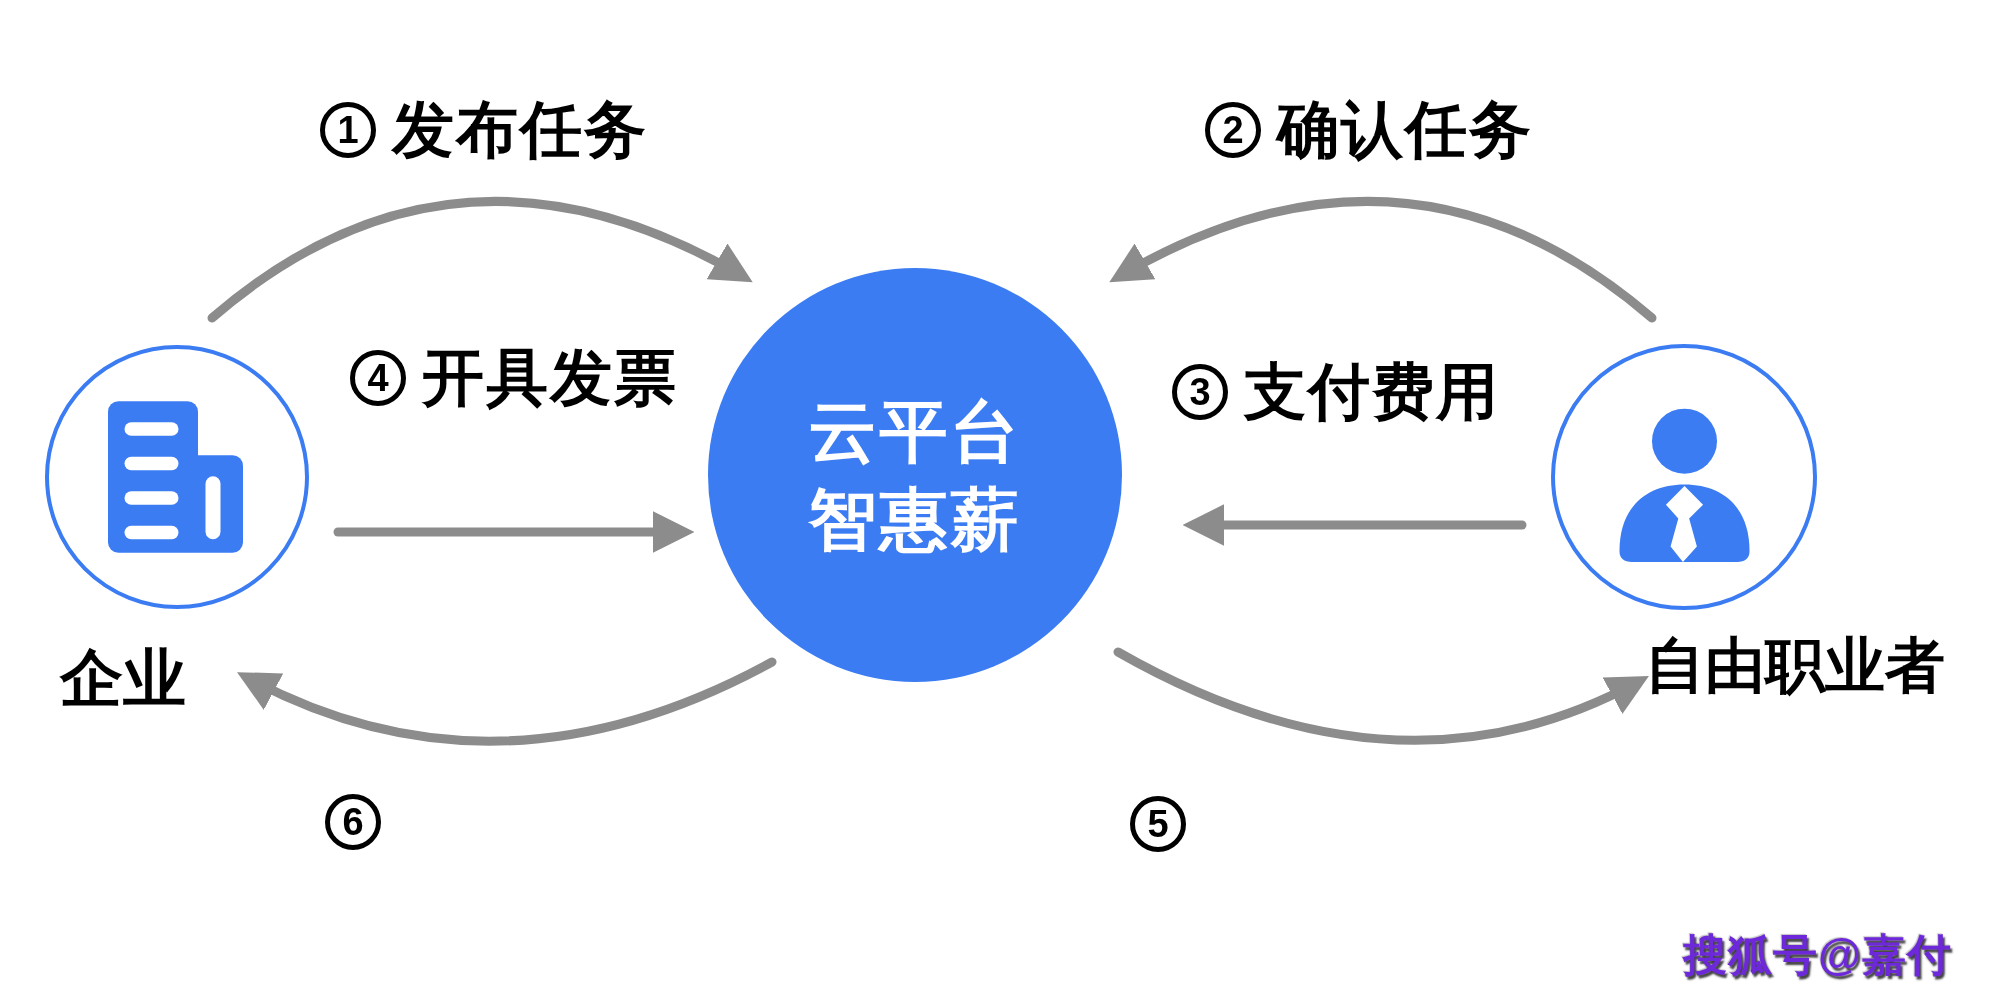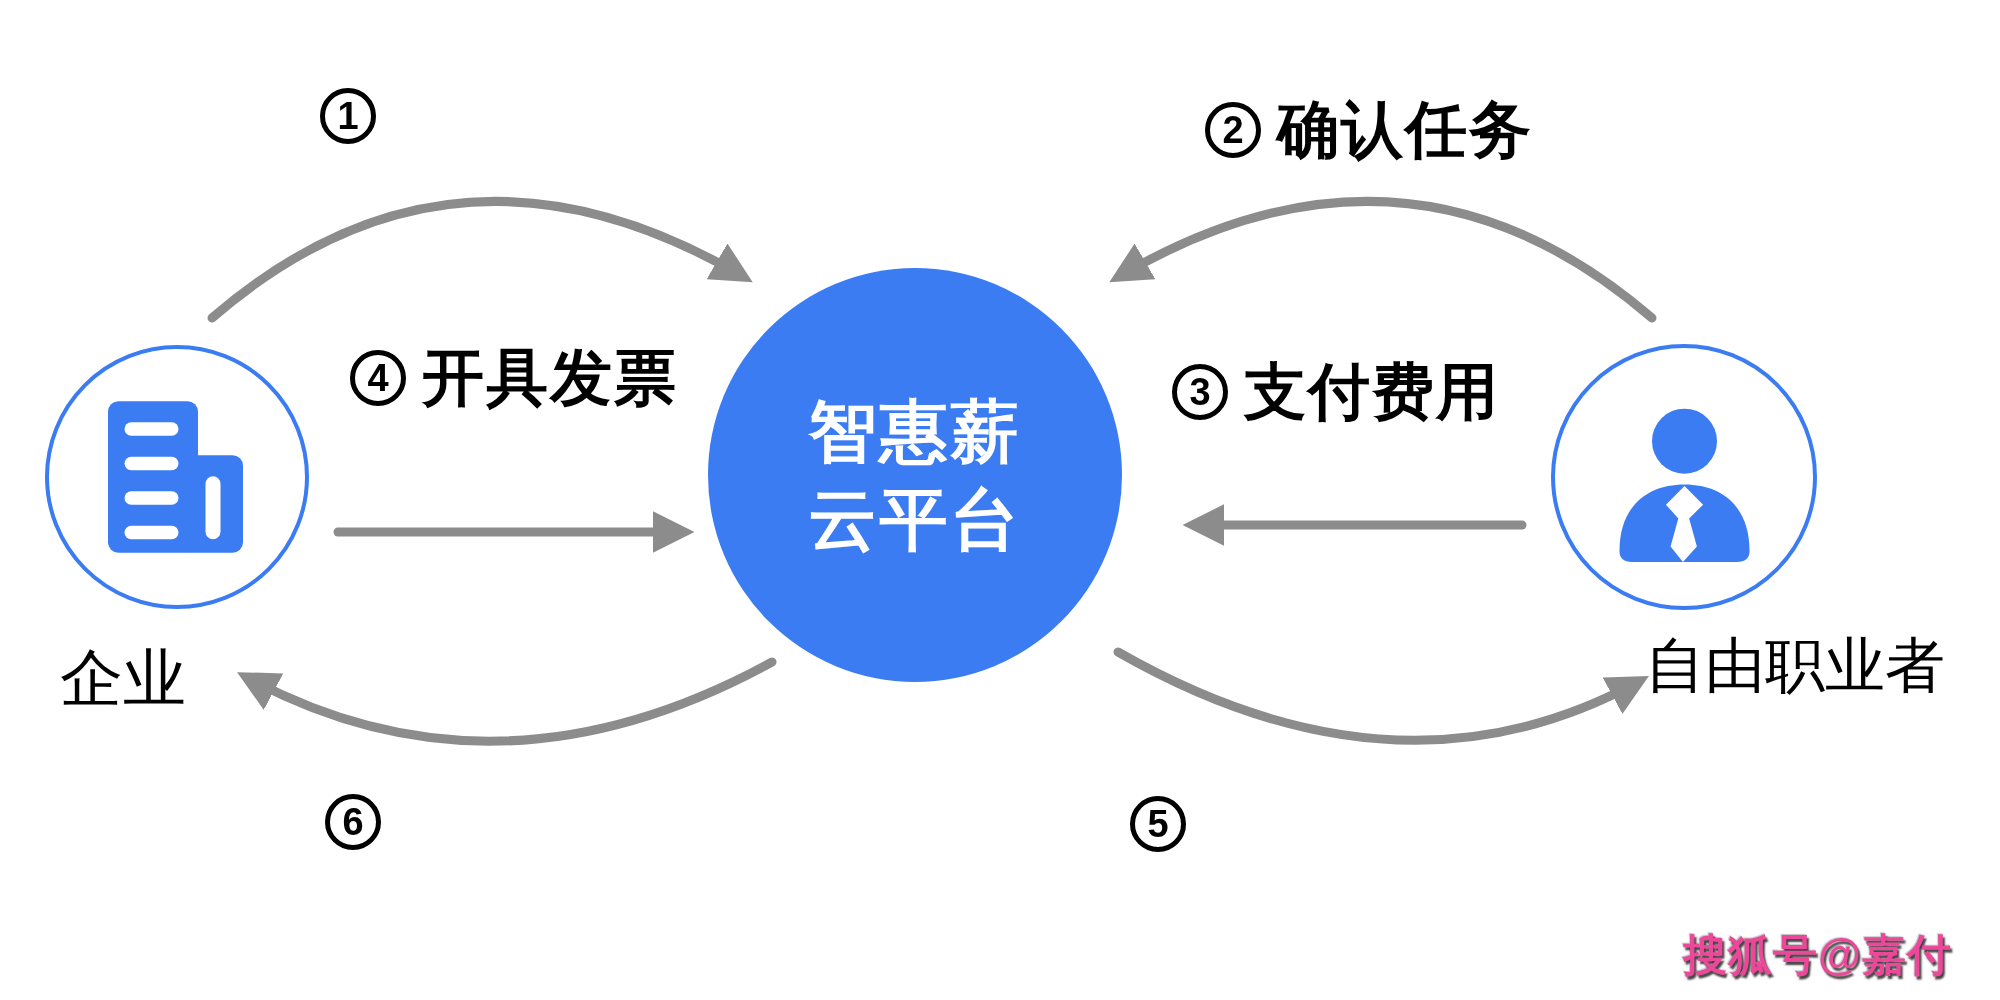--- a/index.html
+++ b/index.html
@@ -30,23 +30,23 @@
     position:absolute;border-radius:50%;background:#fff;border:4px solid var(--accent);
     display:flex;align-items:center;justify-content:center;box-sizing:border-box;
   }
   .entity-icon{display:block;}
   .entity-icon .fill{fill:var(--accent);}
   .platform-circle{
     position:absolute;left:708px;top:268px;width:414px;height:414px;border-radius:50%;
     background:var(--accent);display:flex;flex-direction:column;align-items:center;justify-content:center;
     color:#fff;font-size:68px;font-weight:700;line-height:1.3;letter-spacing:3px;text-align:center;
   }
-  .entity-label{position:absolute;font-size:63px;font-weight:400;white-space:nowrap;}
+  .entity-label{position:absolute;font-size:63px;font-weight:700;white-space:nowrap;}
   .watermark{
-    position:absolute;right:48px;top:926px;font-size:44px;font-weight:700;color:#ec4899;
+    position:absolute;right:48px;top:926px;font-size:44px;font-weight:700;color:#6d28d9;
     text-shadow:2px 3px 2px rgba(35,35,35,0.85), -1px -1px 1px rgba(120,120,120,0.45);
     white-space:nowrap;letter-spacing:1px;
   }
 </style>
 </head>
 <body>
 
 <div class="stage">
 
   <svg class="arrows" viewBox="0 0 2000 1000" xmlns="http://www.w3.org/2000/svg">
@@ -70,35 +70,36 @@
       <rect x="15" y="16" width="36" height="9" rx="4.5" fill="#fff"></rect>
       <rect x="15" y="39" width="36" height="9" rx="4.5" fill="#fff"></rect>
       <rect x="15" y="62" width="36" height="9" rx="4.5" fill="#fff"></rect>
       <rect x="15" y="85" width="36" height="9" rx="4.5" fill="#fff"></rect>
       <rect x="69" y="52" width="10" height="42" rx="5" fill="#fff"></rect>
     </svg>
   </div>
   <div class="entity-label" style="left:60px;top:636px;">企业</div>
 
   <div class="platform-circle">
+    <span>云平台</span>
     <span>智惠薪</span>
-    <span>云平台</span>
   </div>
 
   <div class="entity-circle" style="left:1551px;top:344px;width:266px;height:266px;">
     <svg class="entity-icon" style="margin-top:14px;" width="155" height="161" viewBox="0 0 100 104" xmlns="http://www.w3.org/2000/svg">
       <circle class="fill" cx="50" cy="24" r="21"></circle>
       <path class="fill" d="M50,52 C74,52 92,66 92,95 C92,100 89,102 84,102 L16,102 C11,102 8,100 8,95 C8,66 26,52 50,52 Z"></path>
       <path d="M50,53 L62,65 L53,74 L58,92 L49,102 L41,92 L46,74 L38,65 Z" fill="#fff"></path>
     </svg>
   </div>
   <div class="entity-label" style="left:1645px;top:626px;font-size:60px;">自由职业者</div>
 
   <div class="step" style="left:320px;top:88px;">
     <span class="badge">1</span>
+    <span>发布任务</span>
   </div>
 
   <div class="step" style="left:1205px;top:88px;">
     <span class="badge">2</span>
     <span>确认任务</span>
   </div>
 
   <div class="step" style="left:1172px;top:350px;">
     <span class="badge">3</span>
     <span>支付费用</span>

